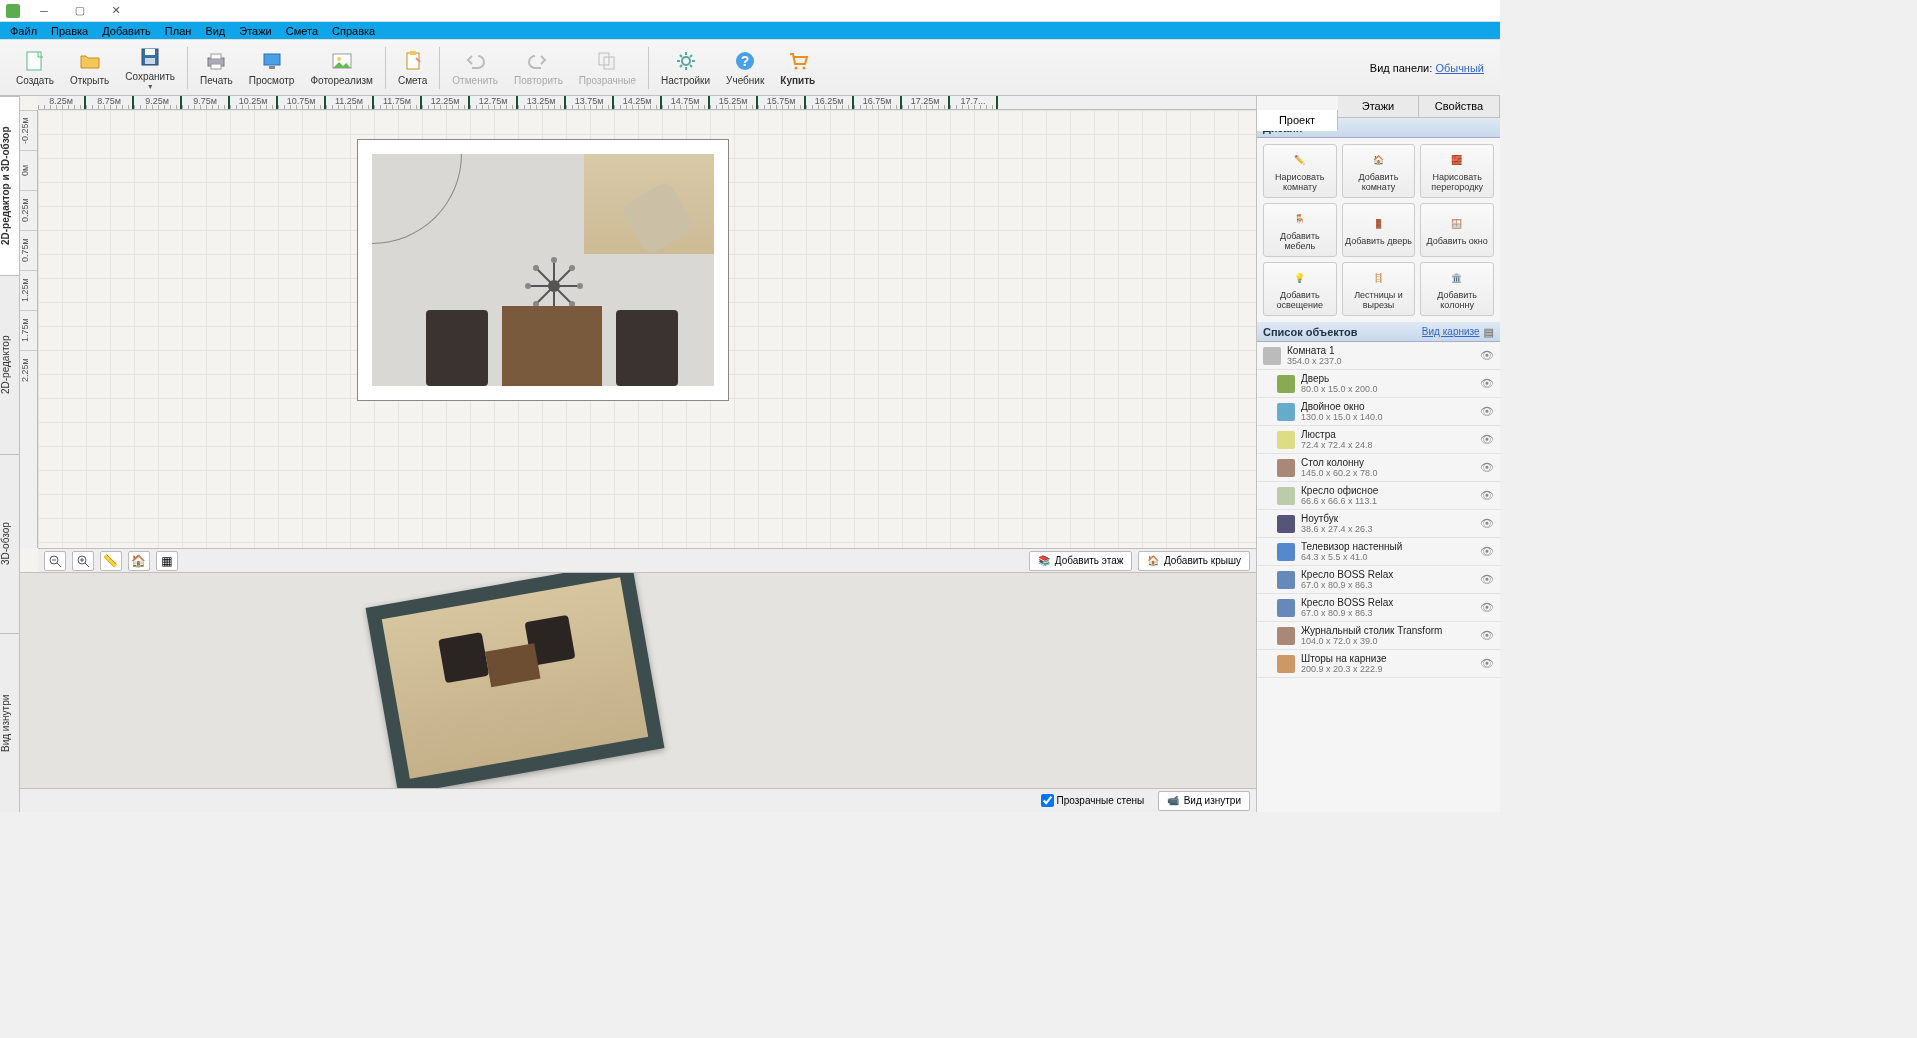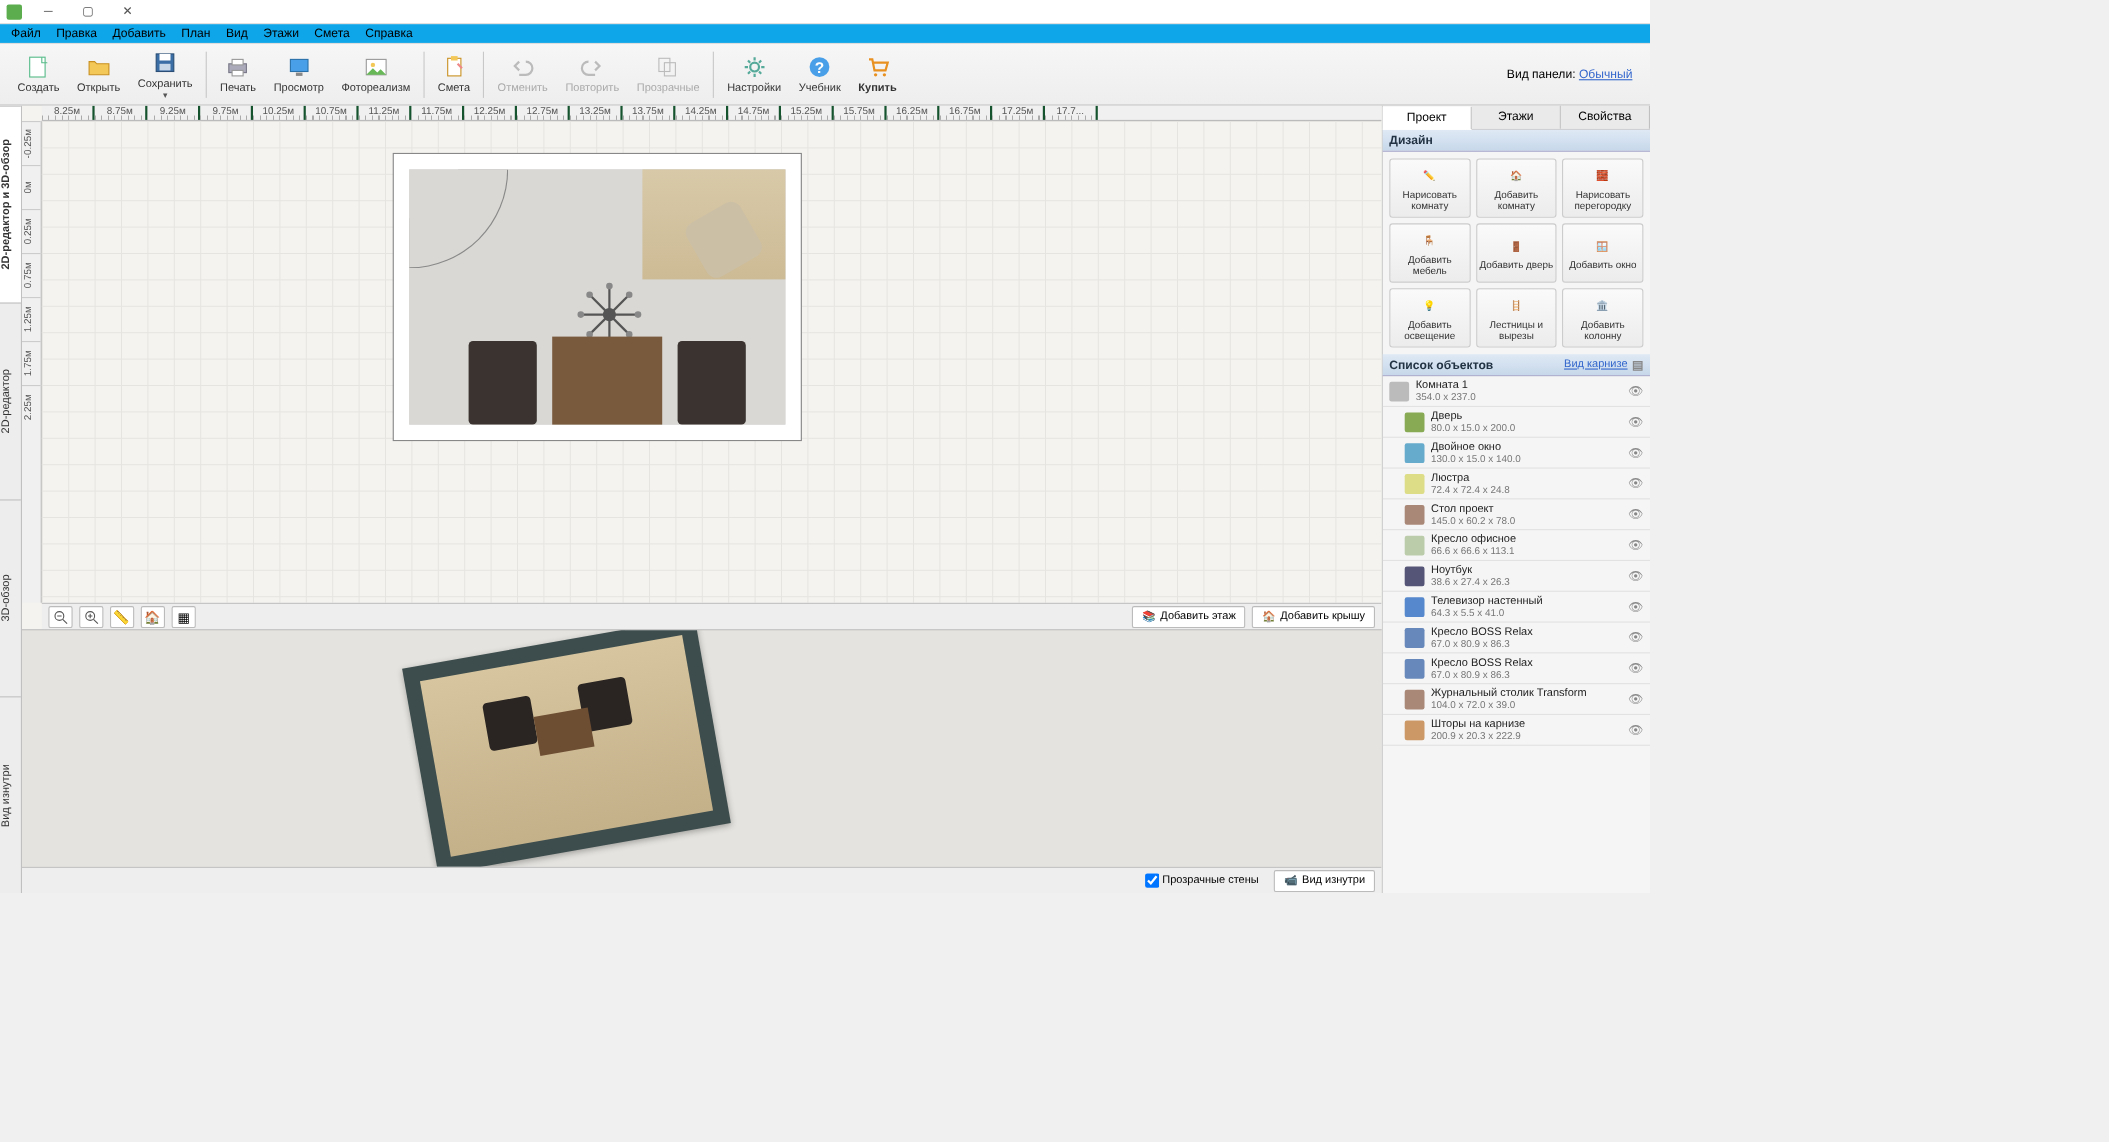--- a/index.html
+++ b/index.html
@@ -72,21 +72,21 @@
 .bottom3d { position: absolute; left: 0; right: 0; bottom: 0; height: 24px; background: #eee; border-top: 1px solid #c0c0c0; display: flex; align-items: center; padding: 0 6px; gap: 6px; }
 .bottom3d .ibtn { width: 22px; height: 20px; border: 1px solid #bbb; background: #fff; border-radius: 2px; display: flex; align-items: center; justify-content: center; cursor: pointer; font-size: 12px; margin-top: 44px; }
 .bottom3d .spacer { flex: 1; }
 .bottom3d .chk { font-size: 10px; display: flex; align-items: center; gap: 3px; margin-right: 8px; }
 .bottom3d .pillbtn { height: 20px; padding: 0 8px; border: 1px solid #bbb; background: #fff; border-radius: 2px; display: flex; align-items: center; gap: 4px; cursor: pointer; font-size: 10px; }
 
 
 .rightpanel { width: 244px; background: #f5f5f5; border-left: 1px solid #c0c0c0; display: flex; flex-direction: column; }
 .rtabs { display: flex; height: 22px; border-bottom: 1px solid #c0c0c0; }
 .rtabs .rtab { flex: 1; text-align: center; font-size: 11px; line-height: 21px; border-right: 1px solid #c0c0c0; cursor: pointer; background: #eaeaea; }
-.rtabs .rtab.active { background: #fff; border-bottom: 1px solid #fff; position: relative; top: 1px; }
+.rtabs .rtab.active { background: #fff; border-bottom: 1px solid #fff; position: relative; top: 14px; }
 .sectionhdr { height: 20px; background: linear-gradient(#dfe9f5, #c7d8ea); border-bottom: 1px solid #aac; font-size: 11px; font-weight: bold; padding: 0 6px; line-height: 20px; color: #234; display: flex; align-items: center; }
 .sectionhdr .rlink { margin-left: auto; font-size: 10px; font-weight: normal; color: #3366cc; text-decoration: underline; cursor: pointer; }
 .designgrid { display: grid; grid-template-columns: repeat(3, 1fr); gap: 5px; padding: 6px; }
 .designgrid .dcard { background: linear-gradient(#fafafa, #ececec); border: 1px solid #ccc; border-radius: 3px; height: 54px; display: flex; flex-direction: column; align-items: center; justify-content: center; cursor: pointer; font-size: 9px; text-align: center; color: #333; padding: 2px; }
 .designgrid .dcard .dicon { width: 20px; height: 20px; margin-bottom: 2px; display: flex; align-items: center; justify-content: center; }
 .objlist { flex: 1; overflow-y: auto; }
 .objlist .obj { display: flex; align-items: center; padding: 3px 6px; border-bottom: 1px solid #e2e2e2; cursor: pointer; gap: 6px; }
 .objlist .obj.child { padding-left: 20px; }
 .objlist .obj .oicon { width: 18px; height: 18px; background: #ccc; border-radius: 2px; flex-shrink: 0; }
 .objlist .obj .otext { flex: 1; }
@@ -483,21 +483,21 @@
           <div class="oicon" style="background:#dd8"></div>
           <div class="otext">
             <div class="oname">Люстра</div>
             <div class="odim">72.4 x 72.4 x 24.8</div>
           </div>
           <div class="eye">👁</div>
         </div>
         <div class="obj child">
           <div class="oicon" style="background:#a87"></div>
           <div class="otext">
-            <div class="oname">Стол проект</div>
+            <div class="oname">Стол колонну</div>
             <div class="odim">145.0 x 60.2 x 78.0</div>
           </div>
           <div class="eye">👁</div>
         </div>
         <div class="obj child">
           <div class="oicon" style="background:#bca"></div>
           <div class="otext">
             <div class="oname">Кресло офисное</div>
             <div class="odim">66.6 x 66.6 x 113.1</div>
           </div>

